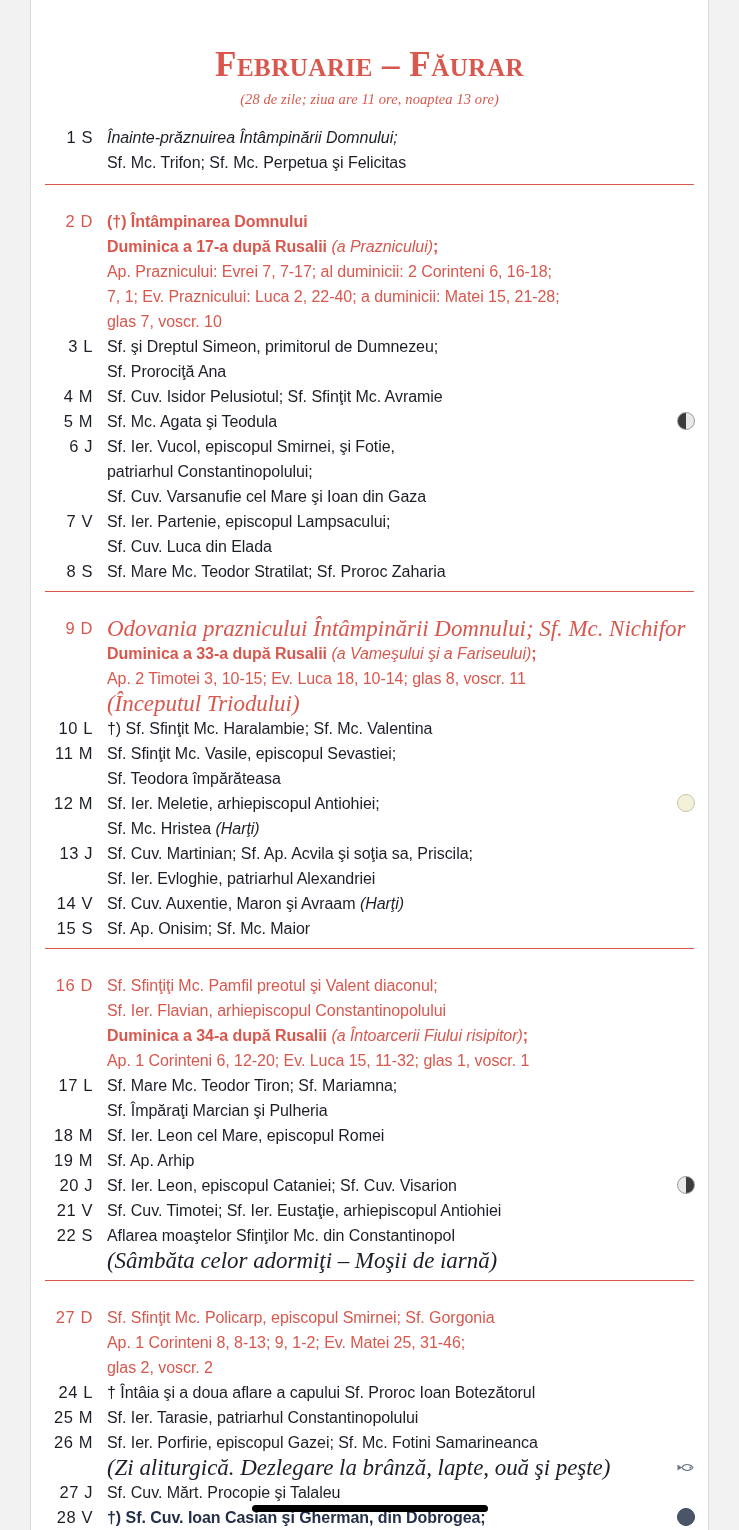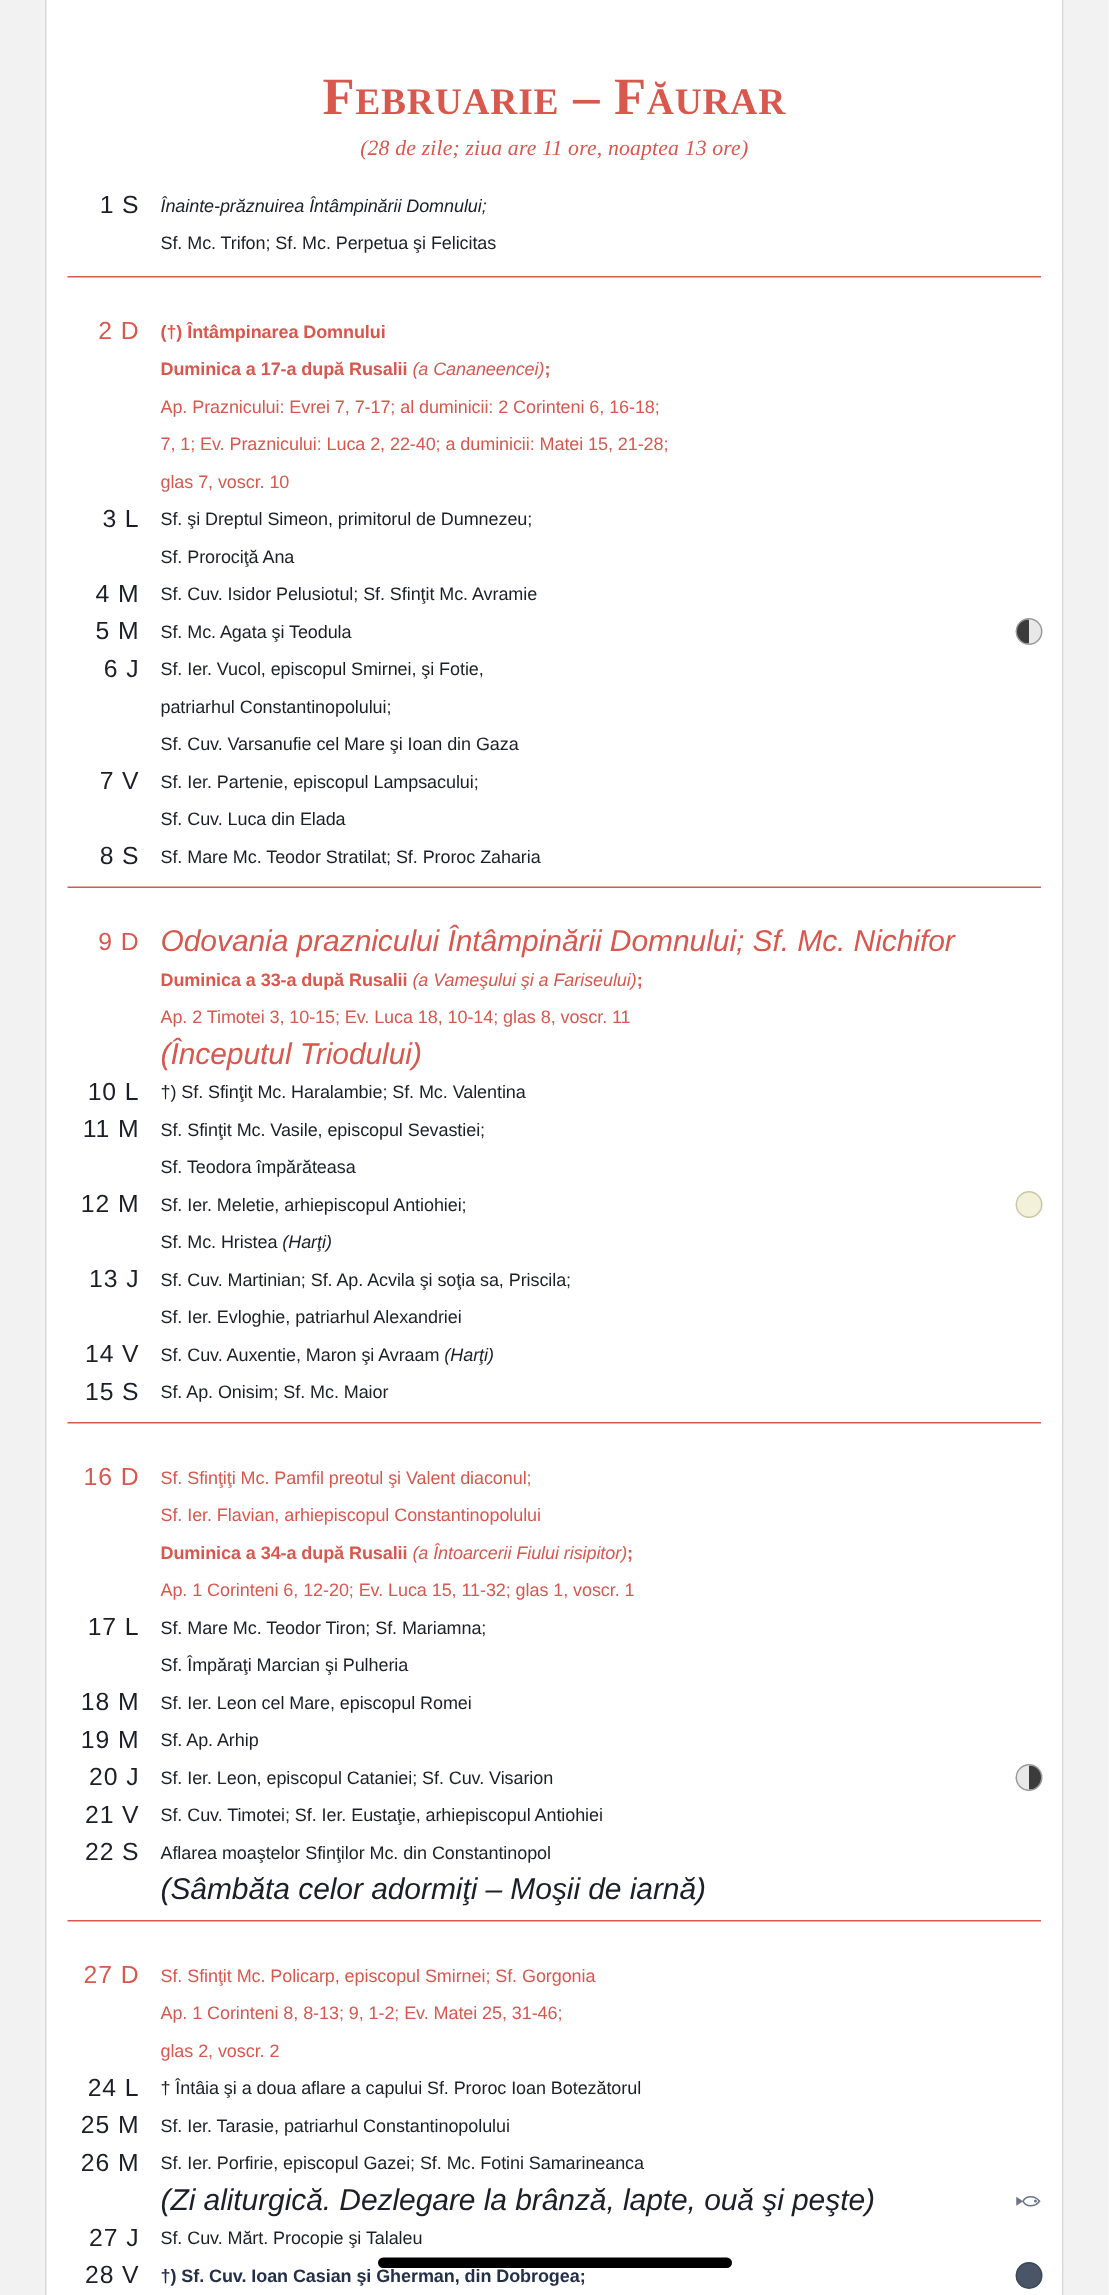--- a/index.html
+++ b/index.html
@@ -82,30 +82,30 @@
     letter-spacing: 0.6px;
     white-space: nowrap;
   }
   .daycell.red { color: #d8584e; }
   .lines {
     flex: 1;
     min-width: 0;
   }
   .line {
     font-family: "Liberation Sans", sans-serif;
-    font-size: 12px;
+    font-size: 16px;
     line-height: 25px;
     color: #1d1f28;
     white-space: nowrap;
     letter-spacing: -0.05px;
   }
   .line.red      { color: #d8584e; }
   .line.bold     { font-weight: bold; }
   .line.italic   { font-style: italic; }
-  .line.serif-it { font-family: Liberation Sans, sans-serif; font-style: italic; font-size: 20px; }
+  .line.serif-it { font-family: Liberation Serif, serif; font-style: italic; font-size: 23px; }
   .line.navy     { color: #243049; font-weight: bold; }
   .it  { font-style: italic; }
   .nb  { font-weight: normal; }
 
   
   .marker {
     position: absolute;
     right: -2px;
     width: 20px;
     height: 25px;
@@ -154,21 +154,21 @@
         <div class="line">Sf. Mc. Trifon; Sf. Mc. Perpetua şi Felicitas</div>
       </div>
     </div>
   </div>
 
   <div class="block sunday first">
     <div class="entry">
       <div class="daycell red"><span>2</span>&nbsp;<span>D</span></div>
       <div class="lines">
         <div class="line red bold">(†) Întâmpinarea Domnului</div>
-        <div class="line red bold">Duminica a 17-a după Rusalii <span class="it nb">(a Cananeencei)</span>;</div>
+        <div class="line red bold">Duminica a 17-a după Rusalii <span class="it nb">(a Praznicului)</span>;</div>
         <div class="line red">Ap. Praznicului: Evrei 7, 7-17; al duminicii: 2 Corinteni 6, 16-18;</div>
         <div class="line red">7, 1; Ev. Praznicului: Luca 2, 22-40; a duminicii: Matei 15, 21-28;</div>
         <div class="line red">glas 7, voscr. 10</div>
       </div>
     </div>
 
     <div class="entry">
       <div class="daycell"><span>3</span>&nbsp;<span>L</span></div>
       <div class="lines">
         <div class="line">Sf. şi Dreptul Simeon, primitorul de Dumnezeu;</div>

